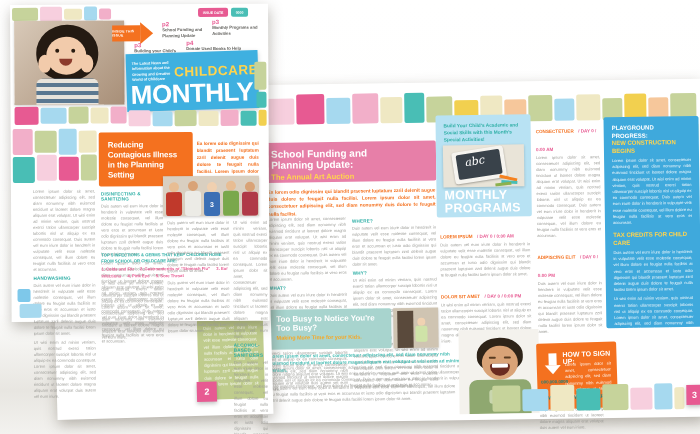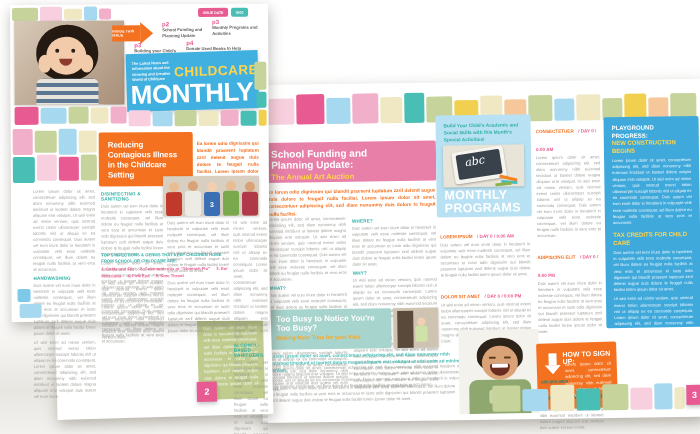--- a/index.html
+++ b/index.html
@@ -262,21 +262,21 @@
     <div class="tl c1" style="left:2px;top:124px;width:20px;height:26px;"></div>
     <div class="tl c4" style="left:24px;top:126px;width:22px;height:22px;"></div>
     <div class="tl c6" style="left:48px;top:124px;width:18px;height:26px;"></div>
     <div class="tl c5" style="left:68px;top:126px;width:18px;height:22px;"></div>
     <div class="tl c3" style="left:2px;top:152px;width:22px;height:26px;"></div>
     <div class="tl c10" style="left:26px;top:150px;width:20px;height:26px;"></div>
     <div class="tl c2" style="left:48px;top:152px;width:20px;height:24px;"></div>
     <div class="tl c4" style="left:70px;top:150px;width:16px;height:26px;"></div>
 
     <div class="abs" style="left:88px;top:128px;width:94px;height:54px;background:#F4711F;border-radius:2px;padding:8px 9px;box-sizing:border-box;">
-      <div style="font-size:8px;font-weight:bold;color:#fff;line-height:1.25;letter-spacing:-.1px;">Reducing Contagious Illness in the Childcare Setting</div>
+      <div style="font-size:8px;font-weight:bold;color:#fff;line-height:1.25;letter-spacing:-.1px;">Reducing Contagious Illness in the Planning Setting</div>
     </div>
 
     <div class="abs" style="left:186px;top:136px;width:62px;font-size:4.6px;font-weight:bold;color:#F4711F;line-height:1.55;text-align:justify;">Ea lorem odio dignissim qui blandit praesent luptatum zzril delenit augue duis dolore te feugait nulla facilisi. Lorem ipsum dolor sit amet, consectetuer adipiscing elit sed diam nonummy.</div>
 
     <div class="photo" style="left:152px;top:172px;width:96px;height:40px;background:#d9cfc0;">
       <div style="position:absolute;left:6px;top:6px;width:10px;height:10px;border-radius:50%;background:#e8bd93;"></div>
       <div style="position:absolute;left:3px;top:16px;width:16px;height:24px;border-radius:3px;background:#c0392b;"></div>
       <div style="position:absolute;left:25px;top:5px;width:10px;height:10px;border-radius:50%;background:#d9a377;"></div>
       <div style="position:absolute;left:22px;top:15px;width:16px;height:25px;border-radius:3px;background:#ecebe6;"></div>
       <div style="position:absolute;left:44px;top:6px;width:10px;height:10px;border-radius:50%;background:#f0d0b0;"></div>

